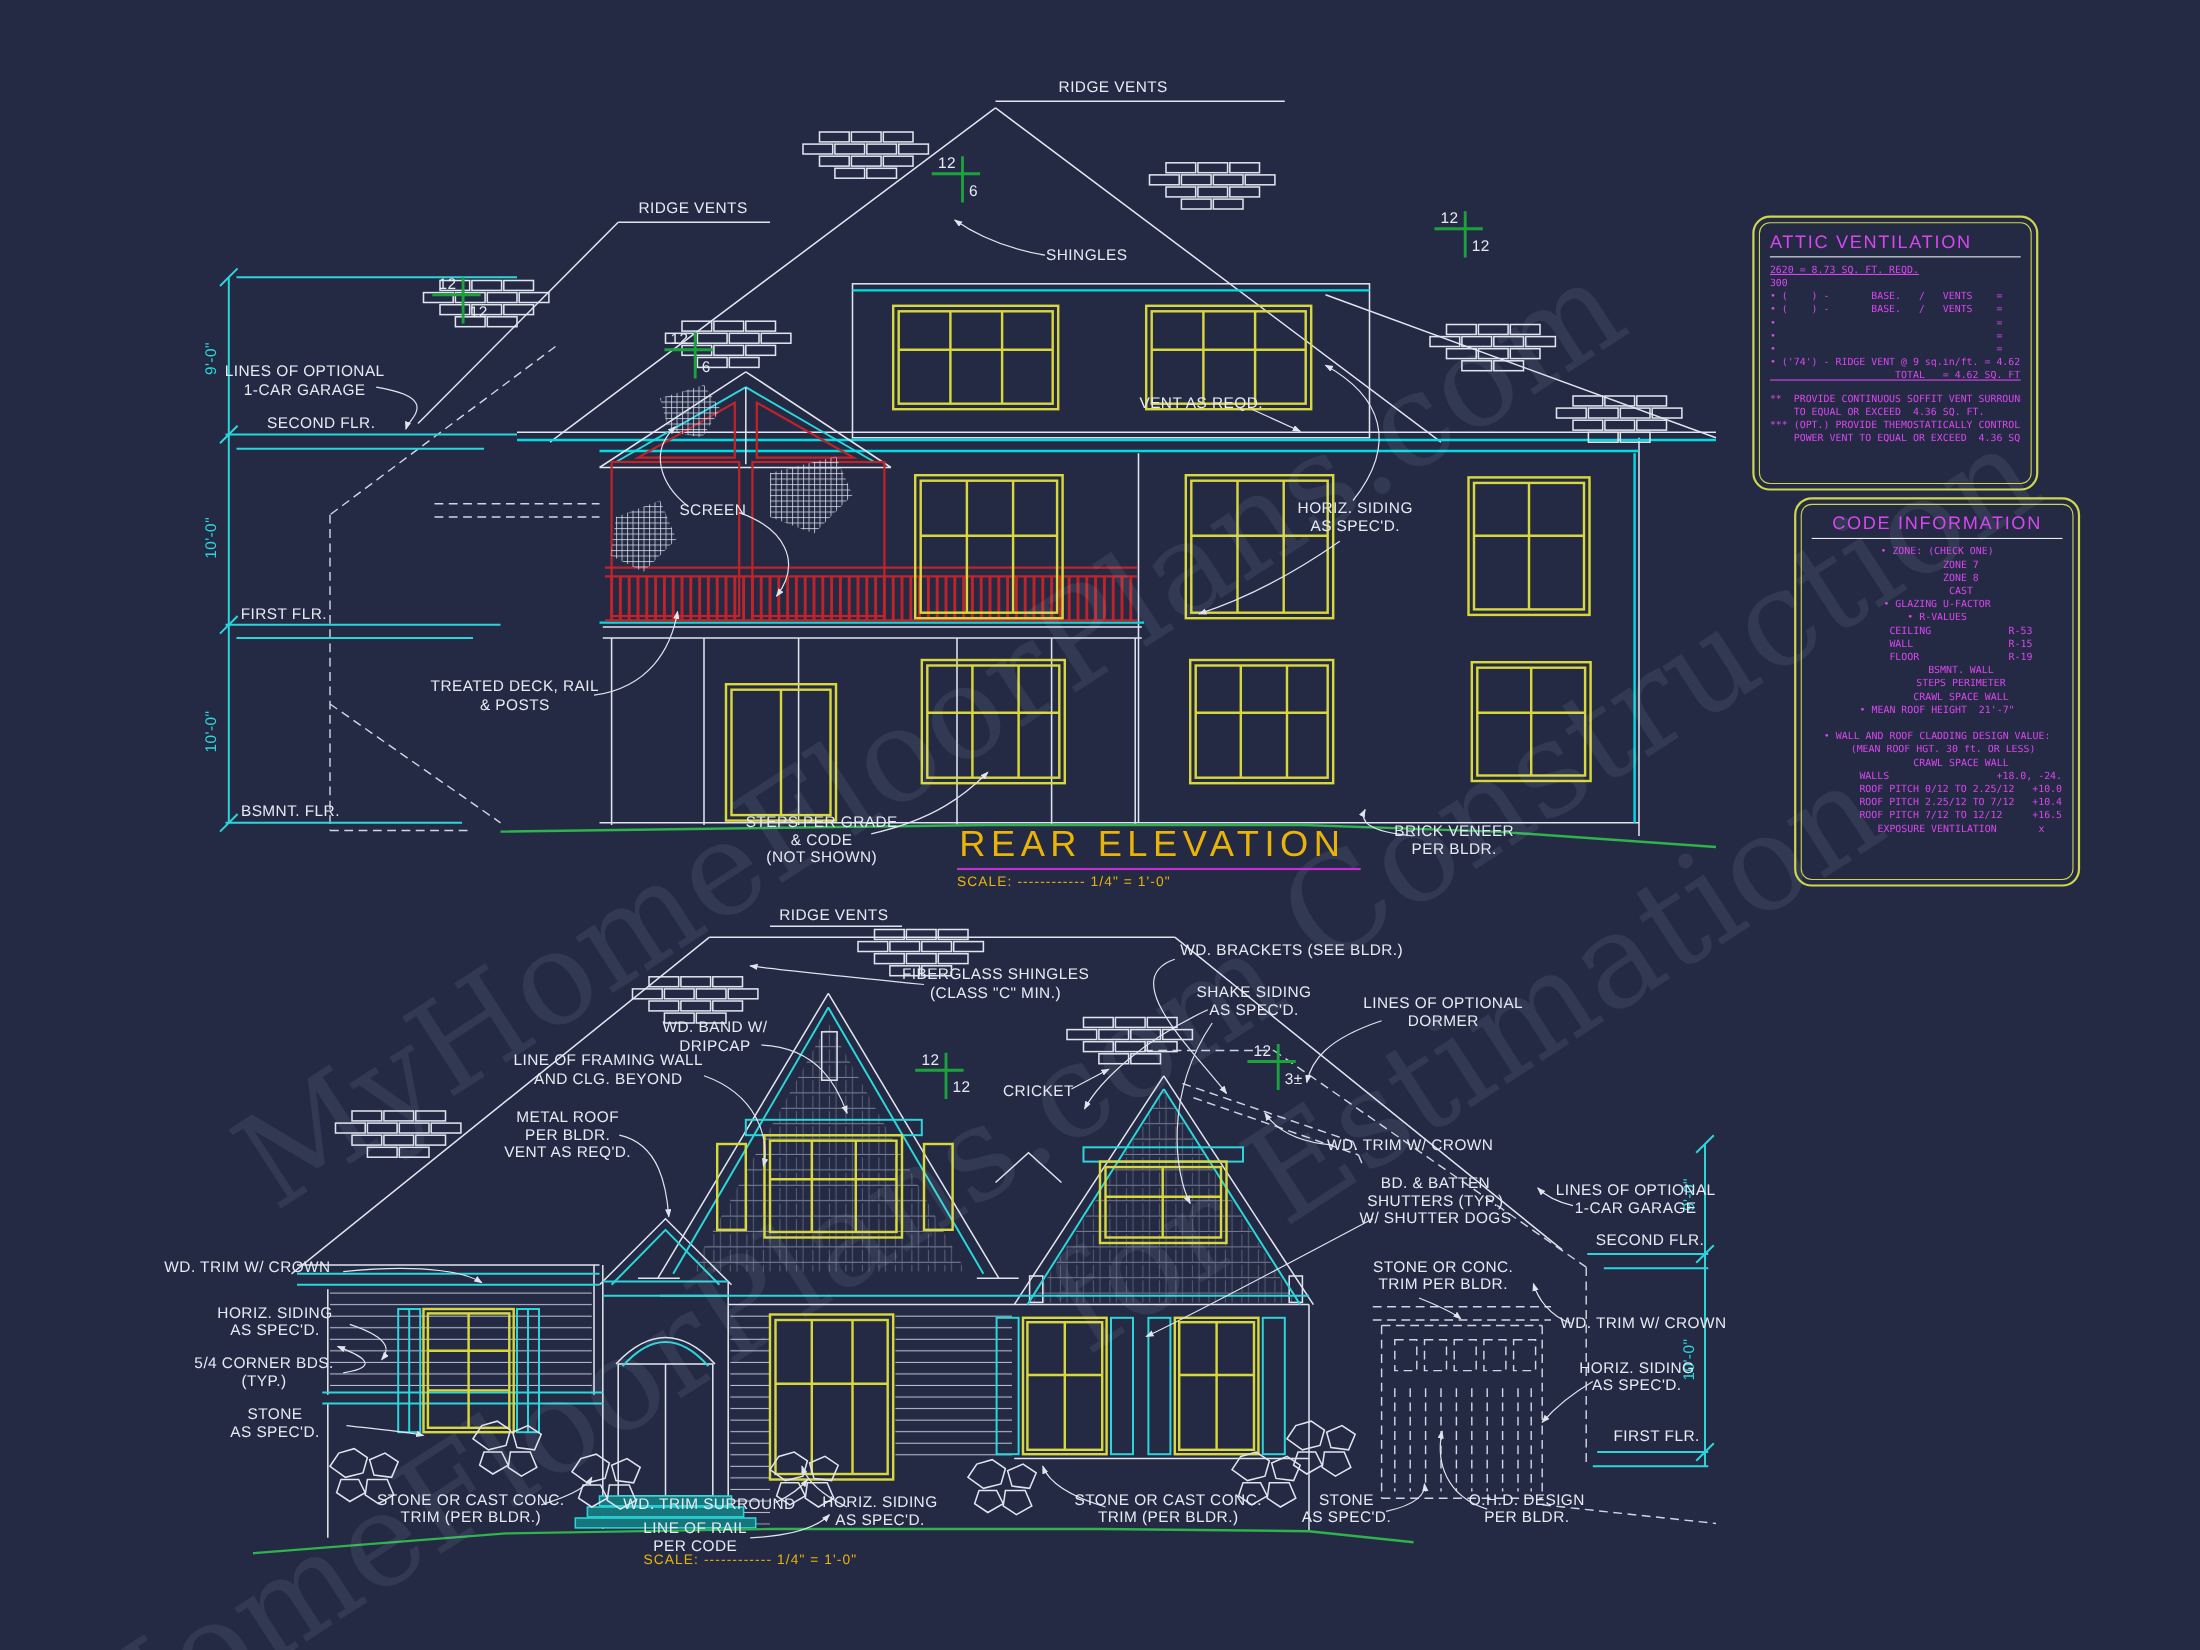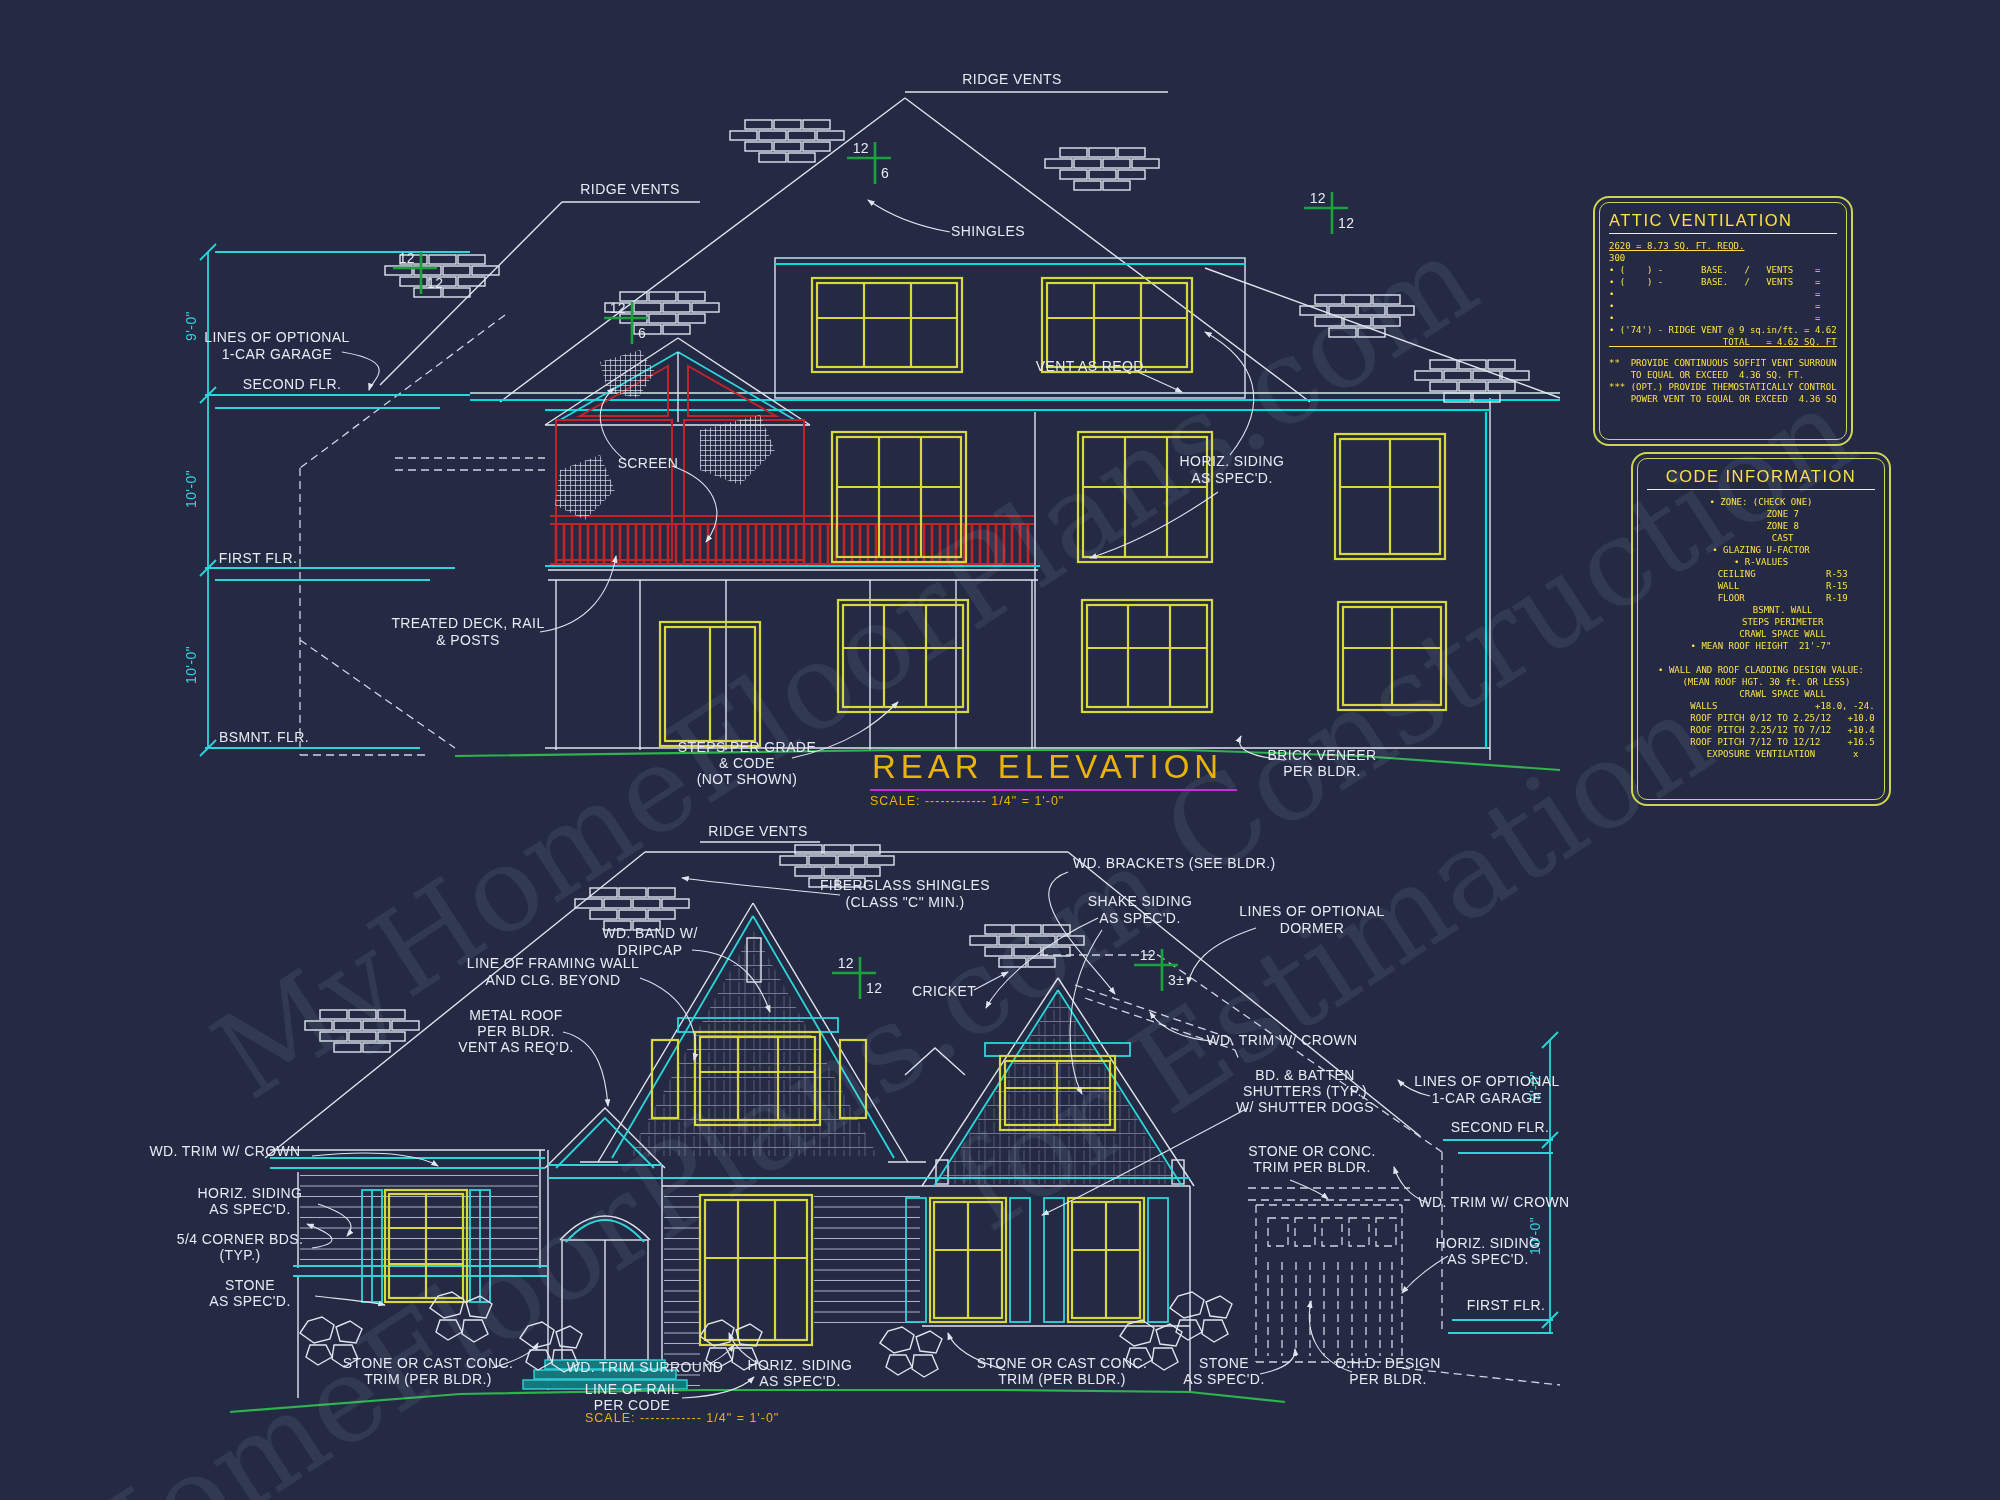--- a/index.html
+++ b/index.html
@@ -21,21 +21,21 @@
   text.lbl{font-family:"Liberation Sans",sans-serif;font-size:14px;fill:#e7eaf2;letter-spacing:.4px;}
   text.cyt{fill:#2bd6da;}
   
   .title{position:absolute;color:#eab308;z-index:4;}
   .title .t{font-size:33px;letter-spacing:5px;border-bottom:2px solid #c32fd1;
             padding:0 14px 3px 2px;white-space:nowrap;}
   .title .s{font-size:12.5px;letter-spacing:1px;margin-top:3px;}
   
   .panel{position:absolute;border:2px solid #cfd64e;border-radius:16px;padding:4px;z-index:4;}
   .panel-inner{border:1.6px solid #cfd64e;border-radius:10px;height:100%;box-sizing:border-box;
-               padding:8px 9px;color:#fde047;}
+               padding:8px 9px;color:#d946ef;}
   .panel-title{font-size:16.5px;letter-spacing:1.5px;border-bottom:1.4px solid #e8eaef;
                padding-bottom:3px;margin-bottom:7px;white-space:nowrap;}
   .pl{font-family:"DejaVu Sans Mono",monospace;font-size:9px;line-height:1.32;
       white-space:pre;overflow:hidden;min-height:12px;}
   .pl.u{text-decoration:underline;}
   .gap{height:9px;}
 </style>
 </head>
 <body>
 

